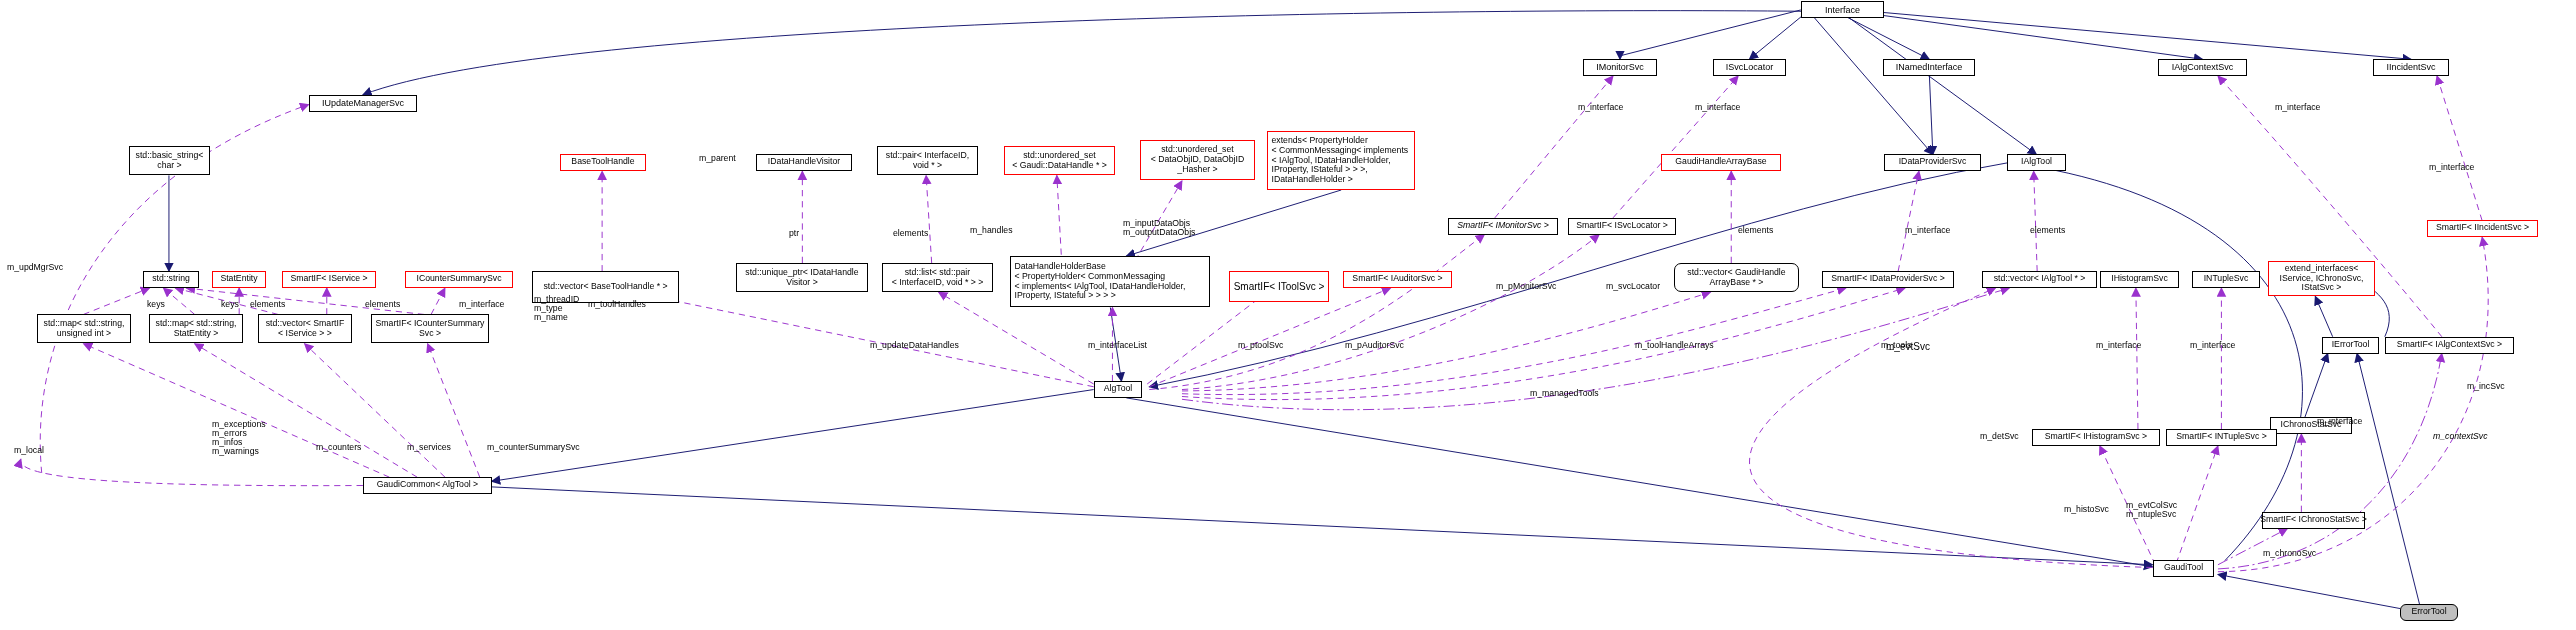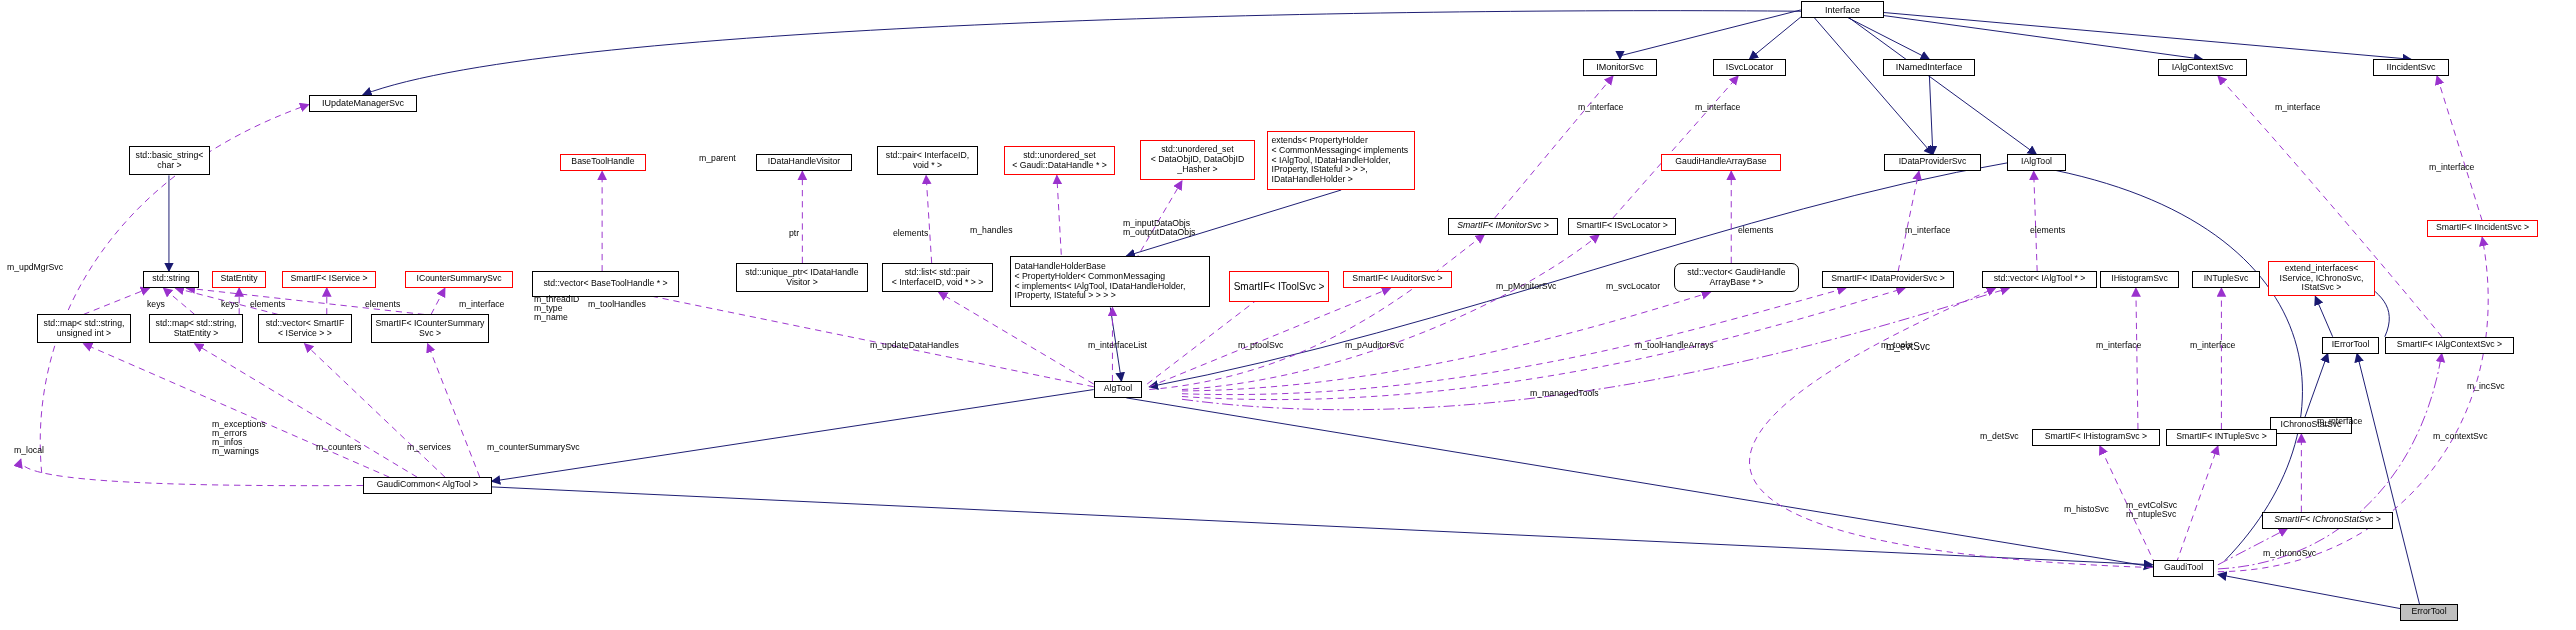--- a/index.html
+++ b/index.html
@@ -2,21 +2,21 @@
 <html style="font-size:11px"><head>
 <meta charset="utf-8">
 <style>
   html,body{margin:0;padding:0;background:#ffffff;}
   #canvas{position:relative;width:2576px;height:631px;background:#ffffff;
     font-family:"Liberation Sans","DejaVu Sans",sans-serif;overflow:hidden;}
   .node{position:absolute;box-sizing:border-box;background:#ffffff;
     border:0.7px solid #000000;display:flex;align-items:center;justify-content:center;
     text-align:center;line-height:1.12;color:#000000;white-space:pre;z-index:5;}
   .node.red{border-color:#ff0000;}
-  .node.grey{background:#bfbfbf;border-color:#000000;}
+  .node.grey{background:#bfbfbf;border-color:#000000;border-radius:6px;}
   .lbl{position:absolute;color:#000000;white-space:pre;z-index:6;line-height:1.12;}
   svg.edges{position:absolute;left:0;top:0;width:2576px;height:631px;z-index:1;
     pointer-events:none;}
   .inh{stroke:#191970;stroke-width:1.4;fill:none;}
   .use{stroke:#9a32cd;stroke-width:1.4;fill:none;stroke-dasharray:9 7;}
   .useDD{stroke:#9a32cd;stroke-width:1.4;fill:none;stroke-dasharray:16 5 3 5;}
   .ahInh{fill:#191970;}
   .ahUse{fill:#9a32cd;}
 </style>
 </head>
@@ -138,21 +138,21 @@
 IProperty, IStateful &gt; &gt; &gt;,
 IDataHandleHolder &gt;</div>
   <div class="node red" style="left:1661px;top:154px;width:120px;height:16.7px;font-size:8.7px;">GaudiHandleArrayBase</div>
   <div class="node" style="left:1884px;top:154px;width:97px;height:16.7px;font-size:8.7px;">IDataProviderSvc</div>
   <div class="node" style="left:2007px;top:154px;width:59px;height:16.7px;font-size:8.7px;">IAlgTool</div>
   <div class="node red" style="left:2427px;top:220px;width:111px;height:16.7px;font-size:8.7px;">SmartIF&lt; IIncidentSvc &gt;</div>
   <div class="node" style="left:143px;top:271px;width:56px;height:16.7px;font-size:8.7px;">std::string</div>
   <div class="node red" style="left:212px;top:271px;width:54px;height:16.7px;font-size:8.7px;">StatEntity</div>
   <div class="node red" style="left:282px;top:271px;width:94px;height:16.7px;font-size:8.7px;">SmartIF&lt; IService &gt;</div>
   <div class="node red" style="left:405px;top:271px;width:108px;height:16.7px;font-size:8.7px;">ICounterSummarySvc</div>
-  <div class="node" style="left:532px;top:271px;width:147px;height:26px;font-size:8.7px;">std::vector&lt; BaseToolHandle * &gt;</div>
+  <div class="node" style="left:532px;top:271px;width:147px;height:32px;font-size:8.7px;">std::vector&lt; BaseToolHandle * &gt;</div>
   <div class="node" style="left:736px;top:263px;width:132px;height:29px;font-size:8.7px;">std::unique_ptr&lt; IDataHandle
 Visitor &gt;</div>
   <div class="node" style="left:882px;top:263px;width:111px;height:29px;font-size:8.7px;">std::list&lt; std::pair
 &lt; InterfaceID, void * &gt; &gt;</div>
   <div class="node" style="left:1010px;top:256px;width:200px;height:51px;font-size:8.7px;text-align:left;justify-content:flex-start;padding-left:3.5px;">DataHandleHolderBase
 &lt; PropertyHolder&lt; CommonMessaging
 &lt; implements&lt; IAlgTool, IDataHandleHolder,
 IProperty, IStateful &gt; &gt; &gt; &gt;</div>
   <div class="node red" style="left:1229px;top:271px;width:100px;height:31px;font-size:10px;">SmartIF&lt; IToolSvc &gt;</div>
   <div class="node red" style="left:1343px;top:271px;width:109px;height:16.7px;font-size:8.7px;">SmartIF&lt; IAuditorSvc &gt;</div>
@@ -175,21 +175,21 @@
 &lt; IService &gt; &gt;</div>
   <div class="node" style="left:371px;top:314px;width:118px;height:29px;font-size:8.7px;">SmartIF&lt; ICounterSummary
 Svc &gt;</div>
   <div class="node" style="left:1094px;top:381px;width:48px;height:16.7px;font-size:8.7px;">AlgTool</div>
   <div class="node" style="left:2322px;top:337px;width:57px;height:16.7px;font-size:8.7px;">IErrorTool</div>
   <div class="node" style="left:2385px;top:337px;width:129px;height:16.7px;font-size:8.7px;">SmartIF&lt; IAlgContextSvc &gt;</div>
   <div class="node" style="left:2270px;top:417px;width:82px;height:16.7px;font-size:8.7px;">IChronoStatSvc</div>
   <div class="node" style="left:363px;top:477px;width:129px;height:16.7px;font-size:8.7px;">GaudiCommon&lt; AlgTool &gt;</div>
   <div class="node" style="left:2032px;top:429px;width:128px;height:16.7px;font-size:8.7px;">SmartIF&lt; IHistogramSvc &gt;</div>
   <div class="node" style="left:2166px;top:429px;width:111px;height:16.7px;font-size:8.7px;">SmartIF&lt; INTupleSvc &gt;</div>
-  <div class="node" style="left:2262px;top:512px;width:131px;height:16.7px;font-size:8.7px;font-style:italic;">SmartIF&lt; IChronoStatSvc &gt;</div>
+  <div class="node" style="left:2262px;top:512px;width:103px;height:16.7px;font-size:8.7px;">SmartIF&lt; IChronoStatSvc &gt;</div>
   <div class="node" style="left:2153px;top:560px;width:61px;height:16.7px;font-size:8.7px;">GaudiTool</div>
   <div class="node grey" style="left:2400px;top:604px;width:58px;height:16.7px;font-size:8.7px;">ErrorTool</div>
 
   <div class="lbl" style="left:7px;top:263px;font-size:8.7px;">m_updMgrSvc</div>
   <div class="lbl" style="left:147px;top:300px;font-size:8.7px;">keys</div>
   <div class="lbl" style="left:221px;top:300px;font-size:8.7px;">keys</div>
   <div class="lbl" style="left:250px;top:300px;font-size:8.7px;">elements</div>
   <div class="lbl" style="left:365px;top:300px;font-size:8.7px;">elements</div>
   <div class="lbl" style="left:459px;top:300px;font-size:8.7px;">m_interface</div>
   <div class="lbl" style="left:534px;top:295px;font-size:8.7px;line-height:1.05;">m_threadID
@@ -225,19 +225,19 @@
   <div class="lbl" style="left:1606px;top:282px;font-size:8.7px;">m_svcLocator</div>
   <div class="lbl" style="left:1635px;top:341px;font-size:8.7px;">m_toolHandleArrays</div>
   <div class="lbl" style="left:1864px;top:341px;font-size:10px;padding-left:22px;">m_evtSvc</div>
   <div class="lbl" style="left:1881px;top:341px;font-size:8.7px;">m_tools</div>
   <div class="lbl" style="left:1530px;top:389px;font-size:8.7px;">m_managedTools</div>
   <div class="lbl" style="left:2096px;top:341px;font-size:8.7px;">m_interface</div>
   <div class="lbl" style="left:2190px;top:341px;font-size:8.7px;">m_interface</div>
   <div class="lbl" style="left:2317px;top:417px;font-size:8.7px;">m_interface</div>
   <div class="lbl" style="left:2467px;top:382px;font-size:8.7px;">m_incSvc</div>
   <div class="lbl" style="left:1980px;top:432px;font-size:8.7px;">m_detSvc</div>
-  <div class="lbl" style="left:2433px;top:432px;font-size:8.7px;">m_contextSvc</div>
+  <div class="lbl" style="left:2433px;top:432px;font-size:8.7px;font-style:italic;">m_contextSvc</div>
   <div class="lbl" style="left:2064px;top:505px;font-size:8.7px;">m_histoSvc</div>
   <div class="lbl" style="left:2126px;top:501px;font-size:8.7px;line-height:1.05;">m_evtColSvc
 m_ntupleSvc</div>
   <div class="lbl" style="left:2263px;top:549px;font-size:8.7px;">m_chronoSvc</div>
 </div>
 
 
 </body></html>

